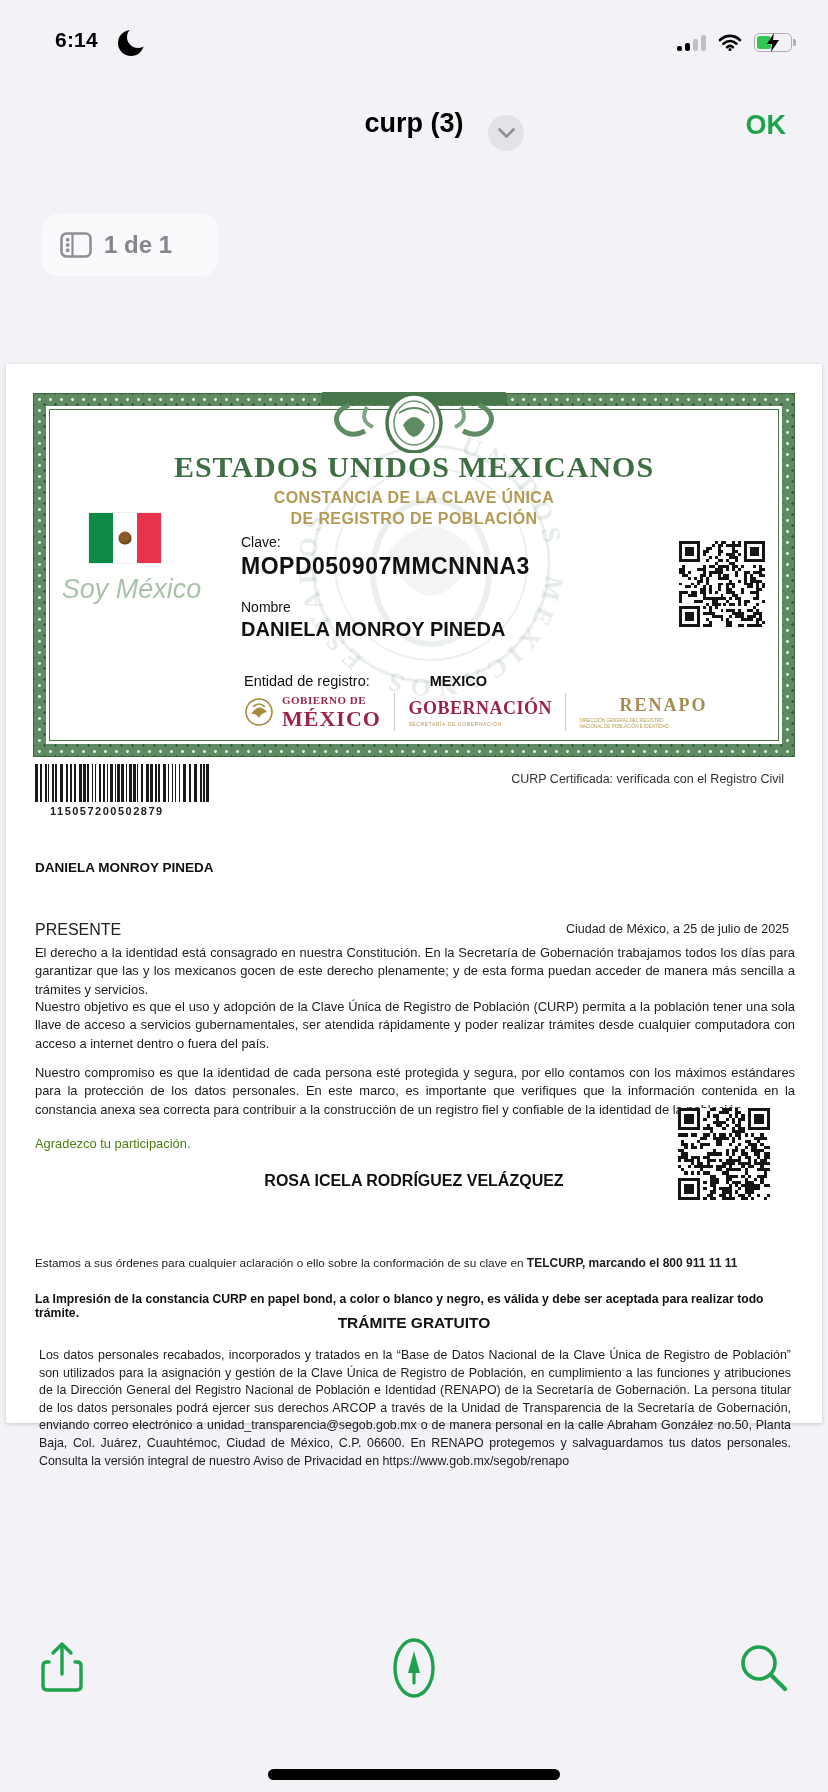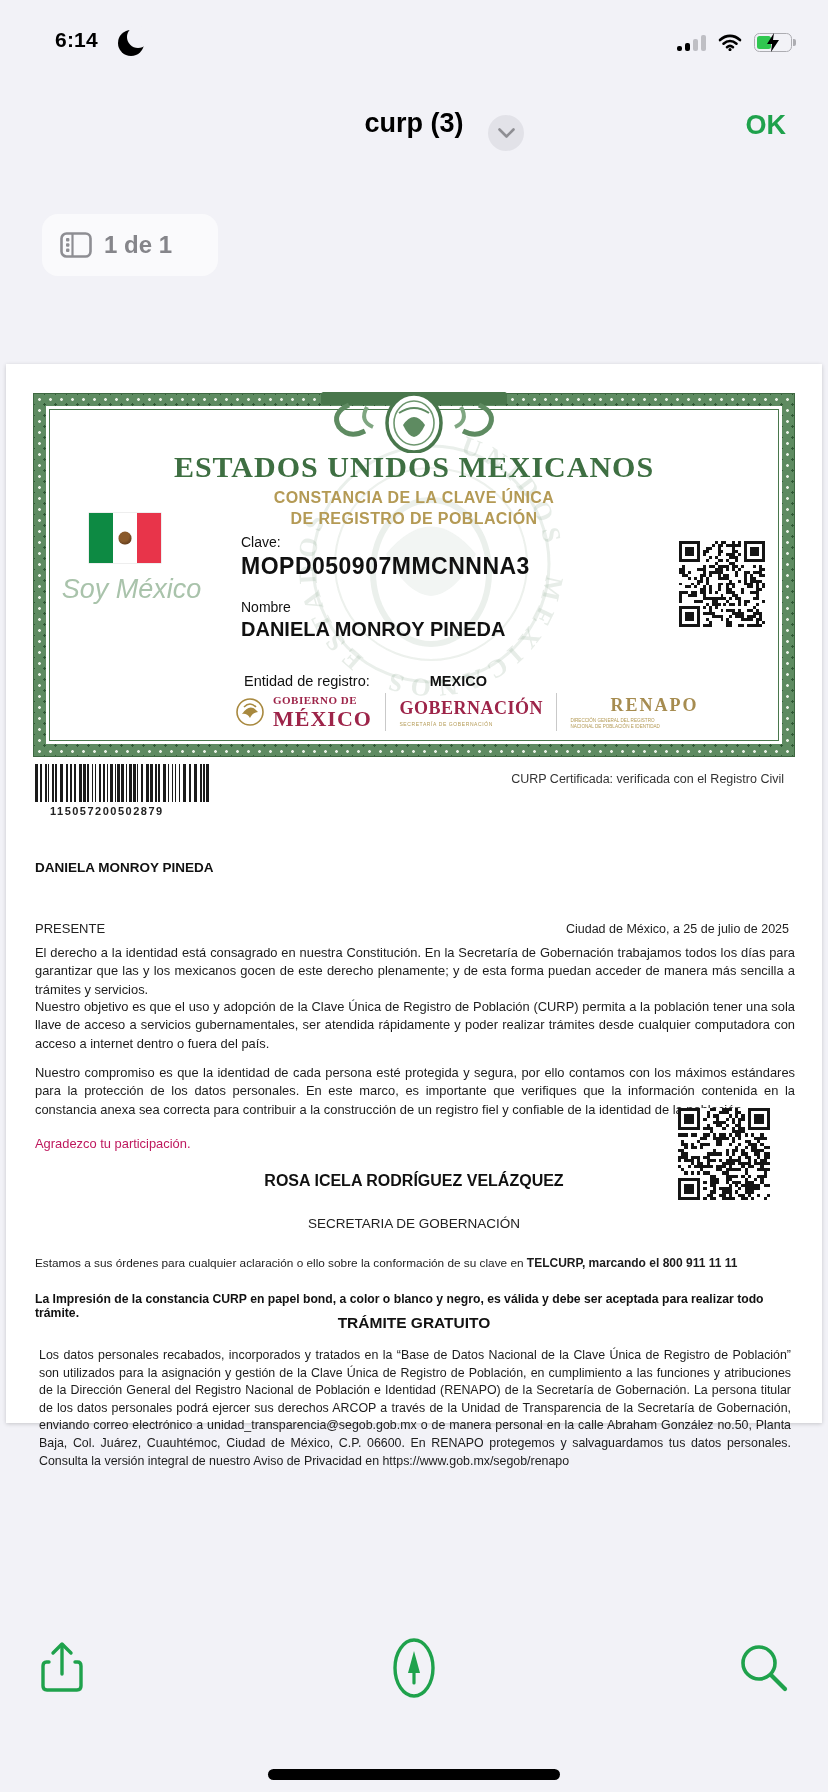--- a/index.html
+++ b/index.html
@@ -58,42 +58,42 @@
   .fld{position:absolute;left:207px;z-index:2;color:#111;}
   .fld-label{font-size:14px;font-weight:400;}
   .clave-label{top:140px;} 
   .clave-value{top:159px;font-size:23px;font-weight:700;letter-spacing:.5px;}
   .nombre-label{top:205px;}
   .nombre-value{top:224px;font-size:20px;font-weight:700;}
   .entidad-row{position:absolute;left:210px;top:279px;z-index:2;font-size:14.5px;color:#111;display:flex;}
   .entidad-row .val{font-weight:700;margin-left:60px;}
   .cert-qr{position:absolute;left:645px;top:147px;z-index:2;}
   .watermark{position:absolute;left:237px;top:10px;z-index:1;opacity:.8;}
-  .logos{position:absolute;left:200px;top:299px;z-index:2;display:flex;align-items:center;gap:13px;}
+  .logos{position:absolute;left:209px;top:299px;z-index:2;display:flex;align-items:center;gap:13px;}
   .gobmx{display:flex;align-items:center;gap:7px;}
   .gobmx-txt{color:#9D2449;font-family:"Liberation Serif",serif;line-height:1;}
   .gobmx-txt .s1{font-size:11px;font-weight:700;letter-spacing:.5px;}
   .gobmx-txt .s2{font-size:22px;font-weight:700;letter-spacing:1px;margin-top:2px;}
   .logo-div{width:1.5px;height:38px;background:#C9C9C9;}
   .gobernacion{text-align:left;}
   .gobernacion .main{font-family:"Liberation Serif",serif;font-size:18px;font-weight:700;color:#9D2449;letter-spacing:.5px;}
   .gobernacion .sub{font-size:5px;color:#B49A55;letter-spacing:.6px;margin-top:2px;}
   .renapo .main{font-family:"Liberation Serif",serif;font-size:18px;font-weight:700;color:#A68C50;letter-spacing:2px;margin-left:40px;}
   .renapo .sub{font-size:4.6px;color:#B49A55;line-height:1.3;margin-top:2px;}
   
   .barcode{position:absolute;left:29px;top:400px;width:202px;height:38px;display:flex;align-items:stretch;}
   .barcode span{display:block;background:#1a1a1a;height:100%;}
   .barcode-num{position:absolute;left:44px;top:441px;font-size:11px;color:#222;letter-spacing:1.5px;font-weight:bold;}
   .certified{position:absolute;right:38px;top:408px;font-size:12.5px;color:#333;}
   .addressee{position:absolute;left:29px;top:496px;font-size:13.5px;font-weight:700;color:#111;}
-  .presente{position:absolute;left:29px;top:557px;font-size:13px;color:#222;}
+  .presente{position:absolute;left:29px;top:557px;font-size:16px;color:#222;}
   .dateline{position:absolute;right:33px;top:558px;font-size:12.5px;color:#222;}
   .letter-p{position:absolute;left:29px;width:760px;font-size:12.9px;line-height:1.42;color:#1c1c1c;text-align:justify;margin:0;}
   .p1{top:580px;} .p2{top:634px;} .p3{top:700px;}
-  .closing{position:absolute;left:29px;top:772px;font-size:12.9px;color:#be185d;}
+  .closing{position:absolute;left:29px;top:772px;font-size:12.9px;color:#4d7c0f;}
   .sig-name{position:absolute;left:0;width:816px;top:808px;text-align:center;font-size:16px;font-weight:700;color:#111;}
   .sig-title{position:absolute;left:0;width:816px;top:852px;text-align:center;font-size:13.5px;color:#222;}
   .sig-qr{position:absolute;left:672px;top:744px;}
   .contact{position:absolute;left:29px;top:892px;font-size:11.8px;color:#1c1c1c;}
   .contact b{font-size:12px;}
   .print-notice{position:absolute;left:29px;top:928px;width:760px;font-size:12.2px;font-weight:700;color:#111;}
   .tramite{position:absolute;left:0;width:816px;top:950px;text-align:center;font-size:15.5px;font-weight:700;color:#111;}
   .privacy{position:absolute;left:33px;top:983px;width:752px;font-size:12.4px;line-height:1.42;color:#1c1c1c;text-align:justify;margin:0;}
   
   .toolbar{position:absolute;left:0;right:0;bottom:0;height:170px;}
@@ -573,21 +573,20 @@
   <div class="addressee">DANIELA MONROY PINEDA</div>
   <div class="presente">PRESENTE</div>
   <div class="dateline">Ciudad de México, a 25 de julio de 2025</div>
 
   <p class="letter-p p1">El derecho a la identidad está consagrado en nuestra Constitución. En la Secretaría de Gobernación trabajamos todos los días para garantizar que las y los mexicanos gocen de este derecho plenamente; y de esta forma puedan acceder de manera más sencilla a trámites y servicios.</p>
   <p class="letter-p p2">Nuestro objetivo es que el uso y adopción de la Clave Única de Registro de Población (CURP) permita a la población tener una sola llave de acceso a servicios gubernamentales, ser atendida rápidamente y poder realizar trámites desde cualquier computadora con acceso a internet dentro o fuera del país.</p>
   <p class="letter-p p3">Nuestro compromiso es que la identidad de cada persona esté protegida y segura, por ello contamos con los máximos estándares para la protección de los datos personales. En este marco, es importante que verifiques que la información contenida en la constancia anexa sea correcta para contribuir a la construcción de un registro fiel y confiable de la identidad de la población.</p>
   <div class="closing">Agradezco tu participación.</div>
 
   <div class="sig-name">ROSA ICELA RODRÍGUEZ VELÁZQUEZ</div>
-  <div class="sig-title">SECRETARIA DE GOBERNACIÓN</div>
   <div class="sig-qr" id="qr2"><svg width="92" height="92" viewBox="0 0 29 29" shape-rendering="crispEdges">
         <rect width="29" height="29" fill="#fff"></rect>
         <rect x="10" y="0" width="1" height="1" fill="#151515"></rect>
         <rect x="11" y="0" width="1" height="1" fill="#151515"></rect>
         <rect x="14" y="0" width="1" height="1" fill="#151515"></rect>
         <rect x="15" y="0" width="1" height="1" fill="#151515"></rect>
         <rect x="16" y="0" width="1" height="1" fill="#151515"></rect>
         <rect x="18" y="0" width="1" height="1" fill="#151515"></rect>
         <rect x="9" y="1" width="1" height="1" fill="#151515"></rect>
         <rect x="13" y="1" width="1" height="1" fill="#151515"></rect>

